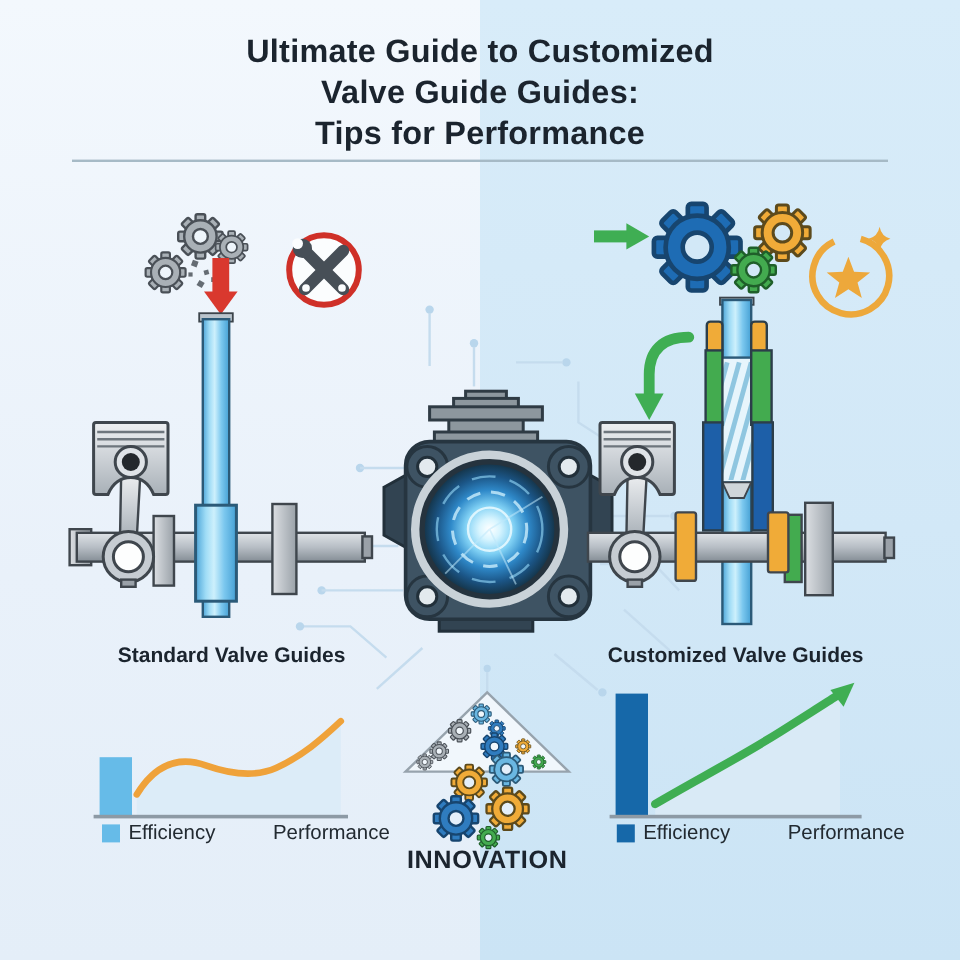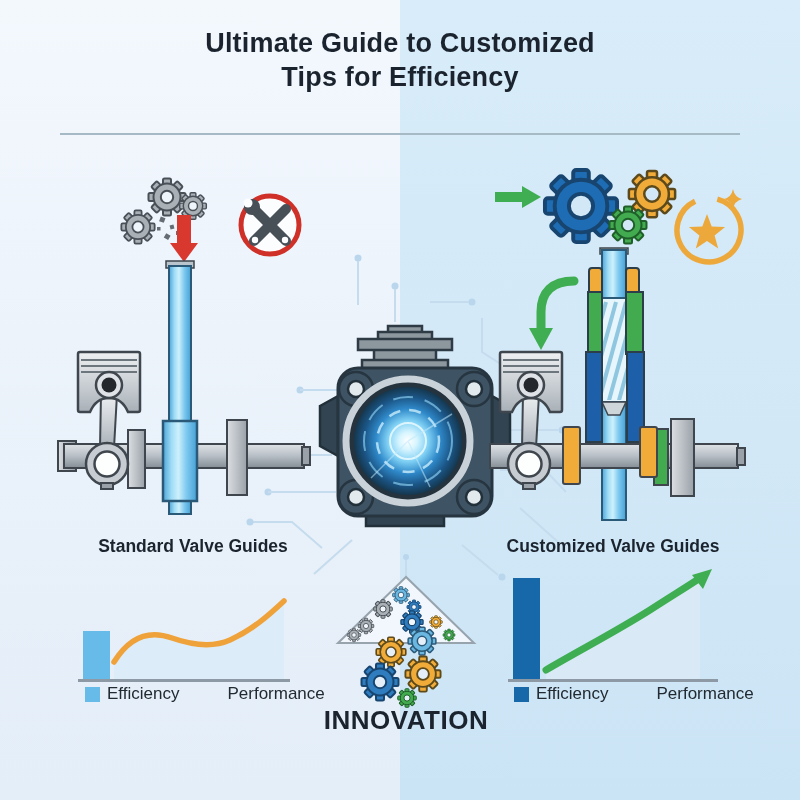--- a/index.html
+++ b/index.html
@@ -11,21 +11,21 @@
             background:linear-gradient(180deg,#d8ecf9 0%,#d2e8f7 55%,#cbe4f5 100%);}
   .art{position:absolute;left:0;top:0;}
   .title{position:absolute;left:50%;top:26px;transform:translateX(-50%);
          width:640px;text-align:center;font-weight:bold;font-size:27px;
          line-height:34px;color:#1b242e;letter-spacing:.2px;}
   .divider{position:absolute;left:60px;top:133px;width:680px;height:2px;background:#a6bac6;}
   .section-label{position:absolute;transform:translateX(-50%);font-weight:bold;
                  font-size:17.5px;color:#1b242e;white-space:nowrap;}
   .label-standard{left:193px;top:536px;text-align:right;}
   .label-customized{left:613px;top:536px;}
-  .label-innovation{left:406px;top:705px;font-size:26px;letter-spacing:.5px;}
+  .label-innovation{left:406px;top:705px;font-size:21px;letter-spacing:.5px;}
   .legend{position:absolute;display:flex;align-items:center;font-size:17px;color:#222a31;}
   .legend .swatch{display:inline-block;width:15px;height:15px;margin-right:7px;}
   .legend .gap{display:inline-block;width:48px;}
   .legend-left{left:85px;top:684px;}
   .legend-right{left:514px;top:684px;}
 </style>
 </head>
 <body>
 
 <div class="canvas">
@@ -283,21 +283,22 @@
       <use href="#gearU" transform="translate(391,652) scale(0.8)" fill="#f0ab38" stroke="#5c4a1c" style="--hole:#e4effa"></use>
       <use href="#gearU" transform="translate(422,641) scale(0.75)" fill="#6ab7e2" stroke="#2c5a78" style="--hole:#e4effa"></use>
       <use href="#gearU" transform="translate(380,682)" fill="#2f7cbf" stroke="#17456f" style="--hole:#e4effa"></use>
       <use href="#gearU" transform="translate(423,674) scale(0.95)" fill="#f0ab38" stroke="#5c4a1c" style="--hole:#e4effa"></use>
       <use href="#gearU" transform="translate(407,698) scale(0.5)" fill="#43ab4f" stroke="#1f5f2a" style="--hole:#e4effa"></use>
     </g>
   </svg>
 
   <div class="title">
     <div>Ultimate Guide to Customized</div>
-    <div>Tips for Efficiency</div>
+    <div>Valve Guide Guides:</div>
+    <div>Tips for Performance</div>
   </div>
   <div class="divider"></div>
 
   <div class="section-label label-standard">Standard Valve Guides</div>
   <div class="section-label label-customized">Customized Valve Guides</div>
 
   <div class="legend legend-left">
     <span class="swatch" style="background:#66bbe8"></span>
     <span>Efficiency</span>
     <span class="gap"></span>

